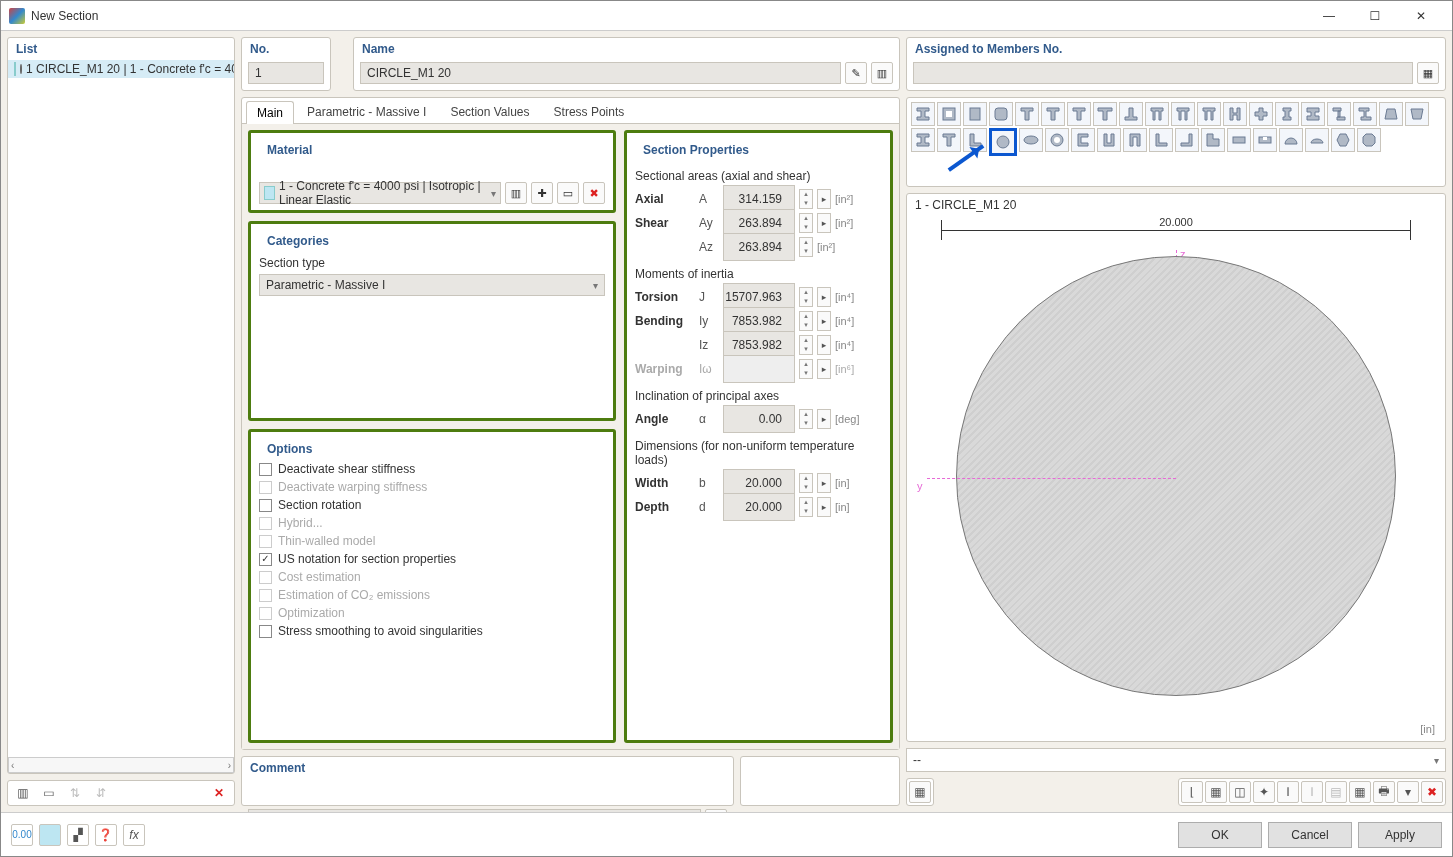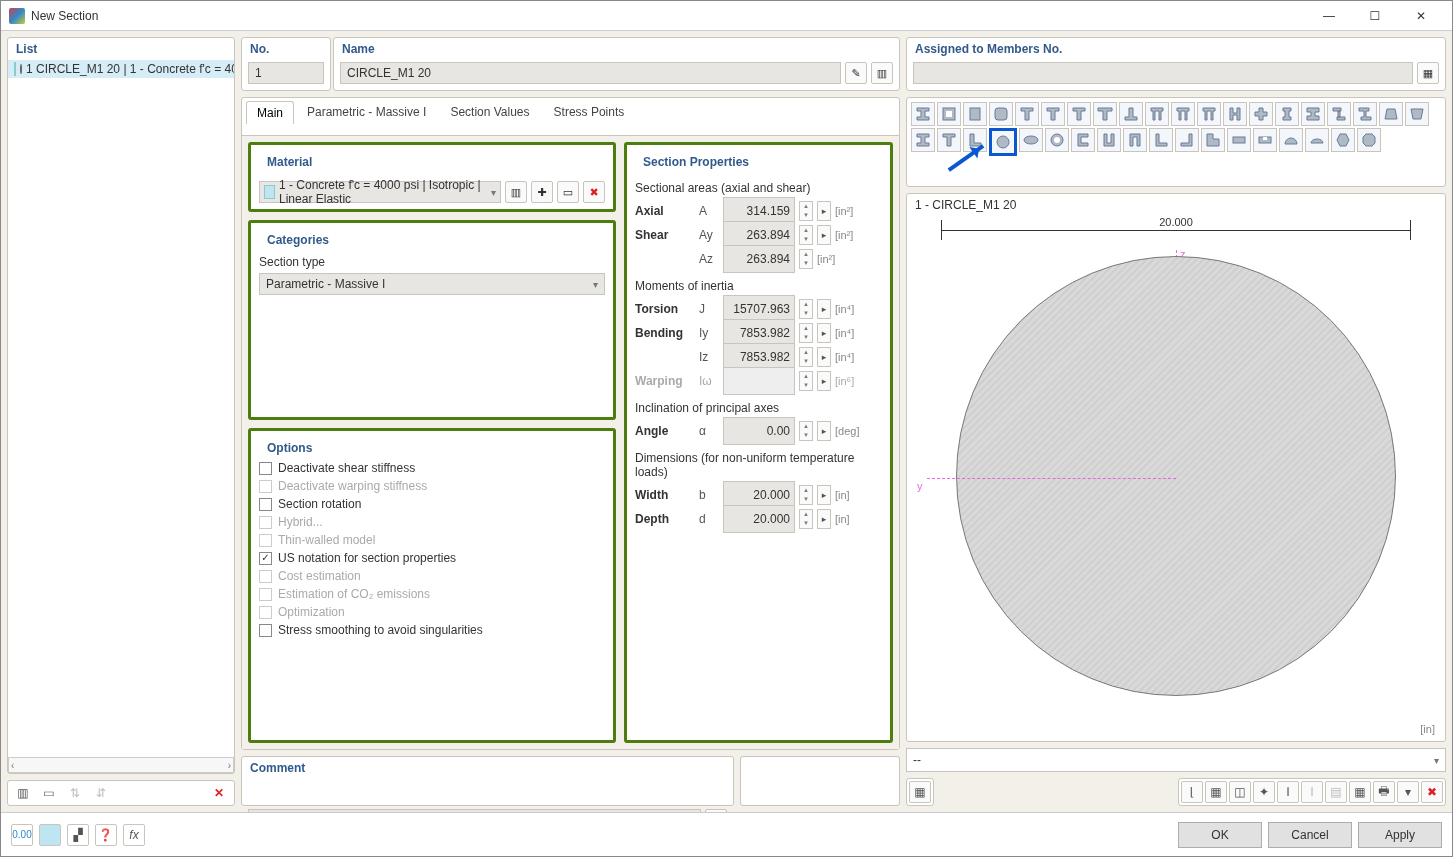--- a/index.html
+++ b/index.html
@@ -88,41 +88,41 @@
     font-size:12px;color:#555;border-radius:2px;
   }
   .tbtn.delete{color:#d22;margin-left:auto;font-weight:bold;}
 
   
   .mid-col {
     flex:1;
     margin:6px 3px;
     display:flex; flex-direction:column; gap:6px;
   }
-  .toprow { display:flex; gap:2px; }
+  .toprow { display:flex; gap:22px; }
   .no-panel { width:90px; }
   .name-panel { flex:1; }
   .field-input {
     margin:2px 6px 6px 6px; height:22px;
     background:#e8e6e2; border:1px solid #c9c5bc;
     padding:0 6px; display:flex; align-items:center;
   }
   .name-row { display:flex; gap:4px; margin:2px 6px 6px 6px; align-items:center;}
   .name-input {
     flex:1; height:22px; background:#e8e6e2; border:1px solid #c9c5bc;
     padding:0 6px; display:flex; align-items:center;
   }
   .icon-btn {
     width:22px;height:22px;border:1px solid #c9c5bc;background:#fafafa;
     display:flex;align-items:center;justify-content:center;font-size:11px;
     border-radius:2px;
   }
 
   .tabs { background:#fff; border:1px solid #c9c5bc; border-radius:3px; flex:1; display:flex;flex-direction:column;}
-  .tabbar { display:flex; border-bottom:1px solid #c9c5bc; padding:2px 4px 12px 4px; gap:2px;}
+  .tabbar { display:flex; border-bottom:1px solid #c9c5bc; padding:2px 4px 0 4px; gap:2px;}
   .tab {
     padding:4px 10px; font-size:12px; color:#444; border:1px solid transparent;
     border-bottom:none; border-radius:3px 3px 0 0; cursor:default;
   }
   .tab.active { background:#fff; border-color:#c9c5bc; color:#000; position:relative; top:1px;}
   .tabbody { flex:1; padding:6px; display:flex; gap:8px; background:#f3f0ea;}
   .tabbody-left { width:368px; display:flex;flex-direction:column;gap:8px;}
   .tabbody-right { flex:1; display:flex;flex-direction:column;gap:8px;}
 
   .subpanel {
@@ -146,21 +146,21 @@
   .chk.disabled{border-color:#ccc;}
   .chk.checked::after{content:"✓";font-size:10px;line-height:10px;color:#333;}
   .chk-label.disabled{color:#aaa;}
 
   .prop-hdr{font-size:12px;color:#333;margin:8px 0 4px 0;}
   .prop-row{display:flex;align-items:center;gap:4px;height:24px;}
   .prop-name{width:60px;font-weight:bold;}
   .prop-sym{width:20px;color:#555;}
   .prop-val{
     width:72px;height:28px;background:#e8e6e2;border:1px solid #c9c5bc;
-    text-align:right;padding:0 4px;display:flex;align-items:center;justify-content:flex-end;
+    text-align:right;padding:0 12px;display:flex;align-items:center;justify-content:flex-end;
   }
   .prop-val.readonly{background:#eee;color:#777;}
   .spin{width:14px;height:20px;border:1px solid #c9c5bc;background:#fafafa;display:flex;flex-direction:column;}
   .spin div{flex:1;font-size:7px;text-align:center;line-height:8px;color:#777;}
   .go{width:14px;height:20px;border:1px solid #c9c5bc;background:#fafafa;font-size:9px;text-align:center;line-height:18px;color:#555;}
   .unit{width:34px;color:#888;font-size:11px;}
   .disabled-text{color:#aaa;}
 
   .comment-panel{height:50px;gap:28px;}
   .comment-row{display:flex;gap:4px;padding:2px 6px;}
@@ -285,21 +285,21 @@
         <div class="tabbar">
           <div class="tab active">Main</div>
           <div class="tab">Parametric - Massive I</div>
           <div class="tab">Section Values</div>
           <div class="tab">Stress Points</div>
         </div>
         <div class="tabbody">
           <div class="tabbody-left">
             <div class="subpanel">
               <div class="panel-hdr sub">Material</div>
-              <div class="material-row" style="margin-top:8px">
+              <div class="material-row" style="margin-top:21px">
                 <div class="material-input">
                   <div class="mat-swatch"></div>
                   <span>1 - Concrete f'c = 4000 psi | Isotropic | Linear Elastic</span>
                   <span class="dd">▾</span>
                 </div>
                 <div class="icon-btn">▥</div>
                 <div class="icon-btn">✚</div>
                 <div class="icon-btn">▭</div>
                 <div class="icon-btn" style="color:#d22">✖</div>
               </div>

